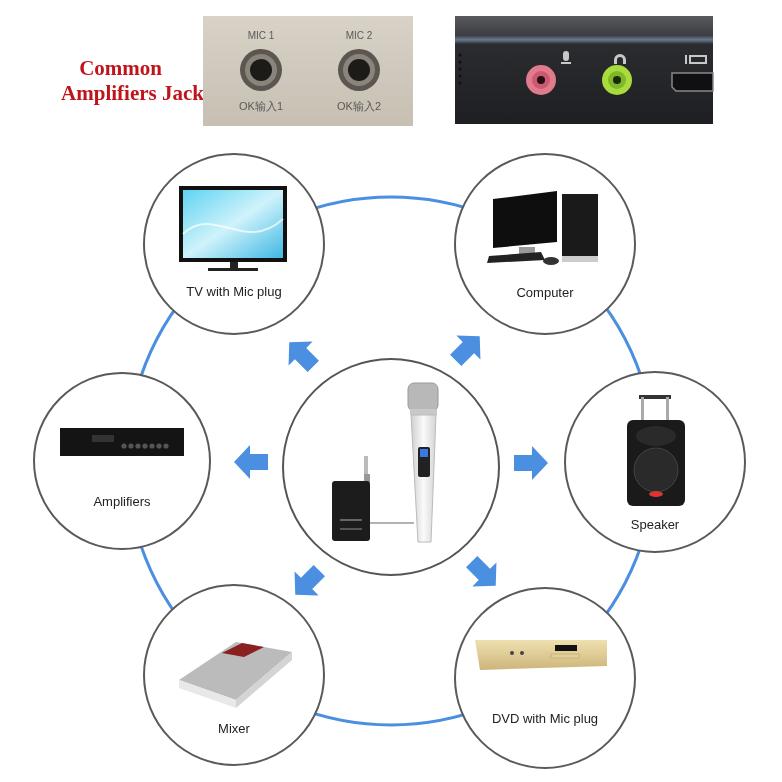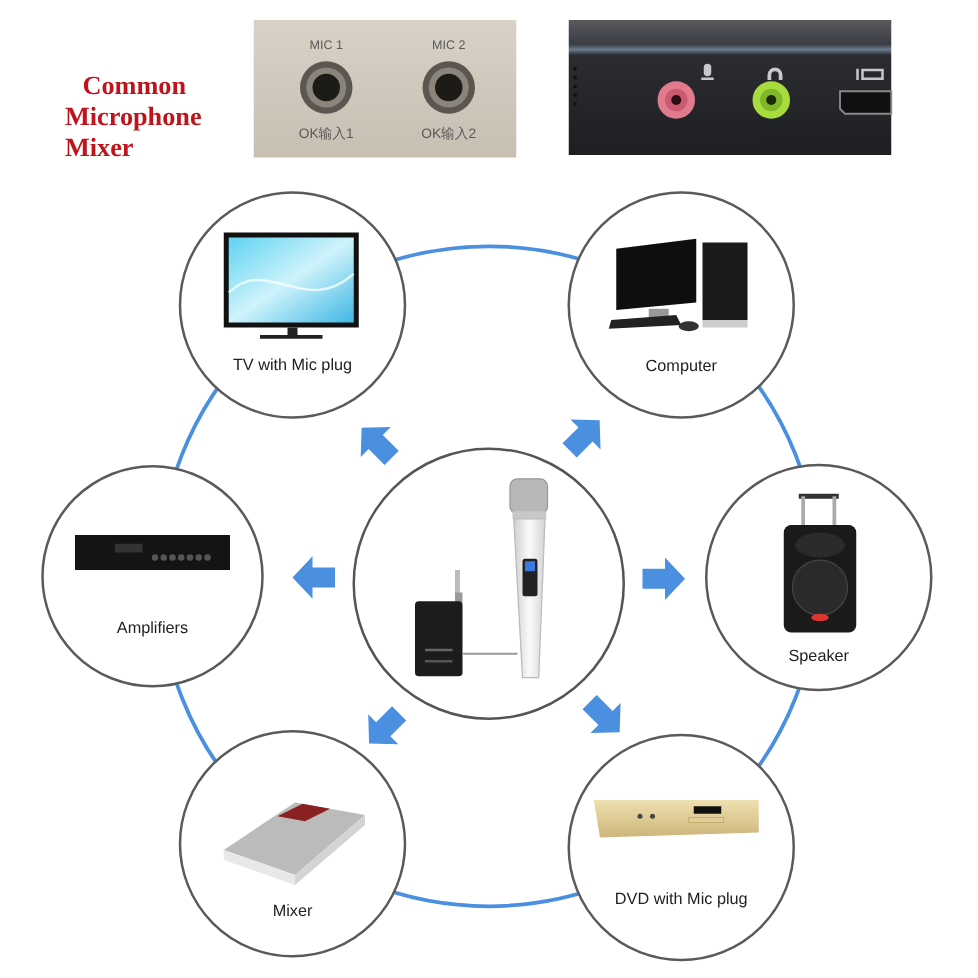--- a/index.html
+++ b/index.html
@@ -1,28 +1,28 @@
 <!DOCTYPE html>
 <html><head>
 <meta charset="utf-8">
 <style>
   html, body { margin:0; padding:0; background:#fff; }
   body { width:782px; height:782px; position:relative; overflow:hidden; font-family:"Liberation Sans", sans-serif; }
   #stage { position:absolute; left:0; top:0; width:782px; height:782px; }
-  .title { position:absolute; font-family:"Liberation Serif", serif; font-weight:bold; color:#c0141c; font-size:21px; line-height:25px; text-align:left; }
+  .title { position:absolute; font-family:"Liberation Serif", serif; font-weight:bold; color:#c0141c; font-size:21px; line-height:25px; text-align:right; }
   .t1 { left:66px; top:56px; width:96px; }
   .t2 { left:52px; top:81px; width:152px; }
   .lbl { font-family:"Liberation Sans", sans-serif; fill:#222; font-size:13px; text-anchor:middle; }
   .panel-txt { font-family:"Liberation Sans", sans-serif; fill:#5a5a5a; font-size:10px; text-anchor:middle; }
 </style>
 </head>
 <body>
 
 <div class="title t1">Common</div>
-<div class="title t2">Microphone Mixer</div>
+<div class="title t2">Amplifiers Jack</div>
 
 <svg id="stage" viewBox="0 0 782 782" xmlns="http://www.w3.org/2000/svg">
   <defs>
     <linearGradient id="brushed" x1="0" y1="0" x2="0" y2="1">
       <stop offset="0" stop-color="#d9d2c6"></stop>
       <stop offset="0.5" stop-color="#cfc8bc"></stop>
       <stop offset="1" stop-color="#c6bfb2"></stop>
     </linearGradient>
     <linearGradient id="laptop" x1="0" y1="0" x2="0" y2="1">
       <stop offset="0" stop-color="#5a5a5e"></stop>

